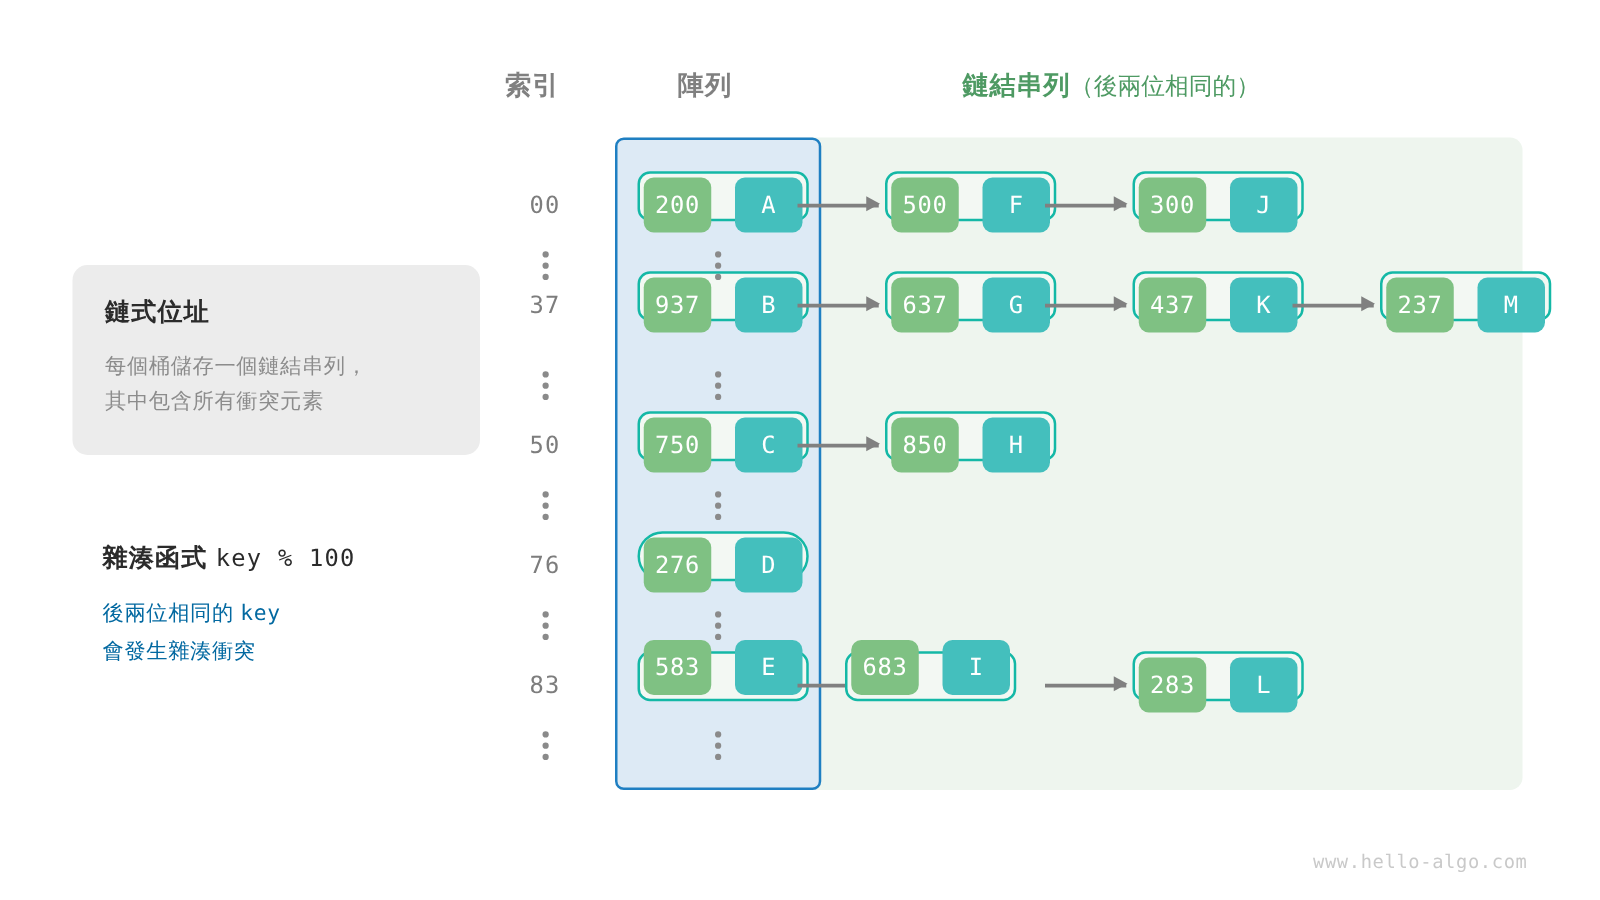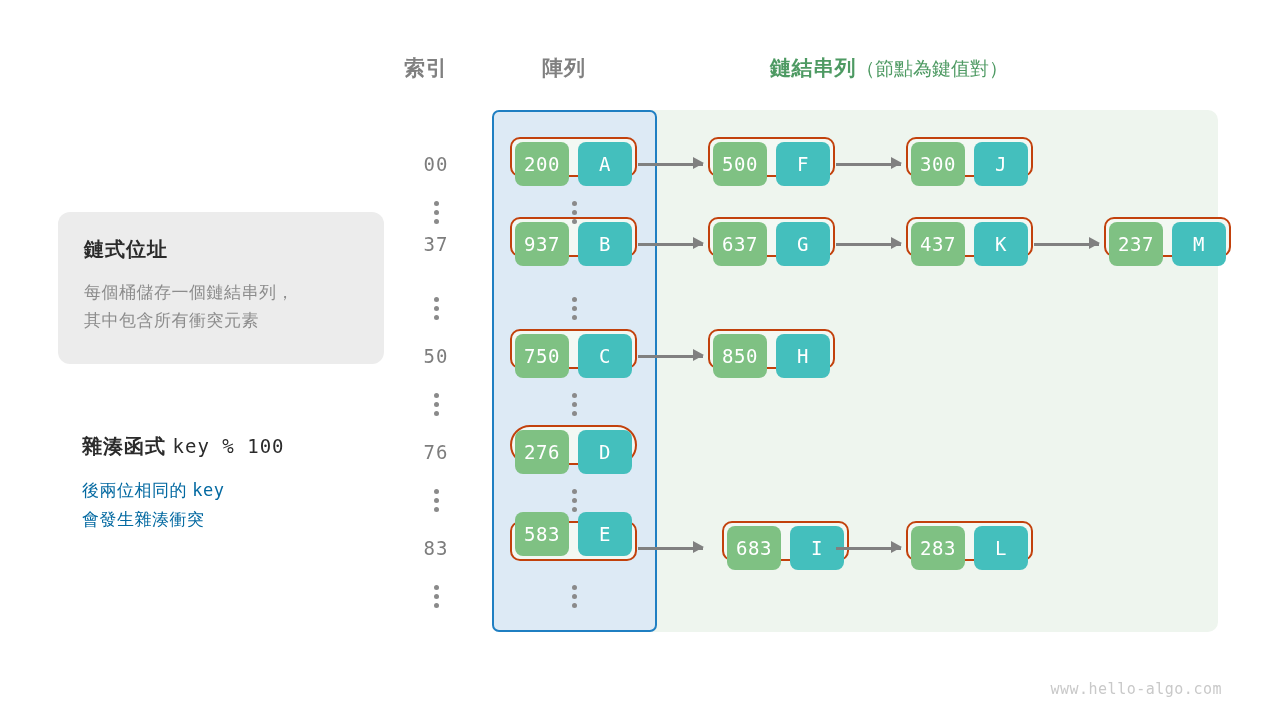--- a/index.html
+++ b/index.html
@@ -139,26 +139,26 @@
     color: #7d7d7d;
     letter-spacing: 1px;
   }
 
   
   .node {
     position: absolute;
     top: 0;
     height: 40px;
     box-sizing: border-box;
-    border: 2px solid #c2410c;
+    border: 2px solid #14b8a6;
     border-radius: 10px;
     background: #f3f8f3;
     padding: 3px;
     display: flex;
-    gap: 9px;
+    gap: 19px;
   }
   .node .key,
   .node .val {
     width: 54px;
     height: 44px;
     border-radius: 8px;
     display: flex;
     align-items: center;
     justify-content: center;
     font-family: "DejaVu Sans Mono", "Liberation Mono", monospace;
@@ -237,21 +237,21 @@
 <body>
 
 <div id="stage">
 
   <div id="list-panel"></div>
   <div id="array-panel"></div>
 
   <div class="col-header" id="hdr-index">索引</div>
   <div class="col-header" id="hdr-array">陣列</div>
   <div class="col-header" id="hdr-list">
-    <span>鏈結串列</span><span class="sub">（節點為鍵值對）</span>
+    <span>鏈結串列</span><span class="sub">（後兩位相同的）</span>
   </div>
 
   <div id="info-card">
     <div class="card-title">鏈式位址</div>
     <div class="card-line">每個桶儲存一個鏈結串列，</div>
     <div class="card-line">其中包含所有衝突元素</div>
   </div>
 
   <div id="hash-block">
     <div class="hash-title">
@@ -345,21 +345,21 @@
       <div class="row" style="top: 521px;">
         <div class="idx-label">83</div>
         <div class="node" style="left: 510px; align-items: flex-end;">
           <div class="key">583</div>
           <div class="val">E</div>
         </div>
         <div class="arrow" style="left: 638px; width: 65px;">
           <span class="shaft"></span>
           <span class="head"></span>
         </div>
-        <div class="node" style="left: 722px;">
+        <div class="node" style="left: 676px; align-items: flex-end;">
           <div class="key">683</div>
           <div class="val">I</div>
         </div>
         <div class="arrow" style="left: 836px; width: 65px;">
           <span class="shaft"></span>
           <span class="head"></span>
         </div>
         <div class="node" style="left: 906px;">
           <div class="key">283</div>
           <div class="val">L</div>

